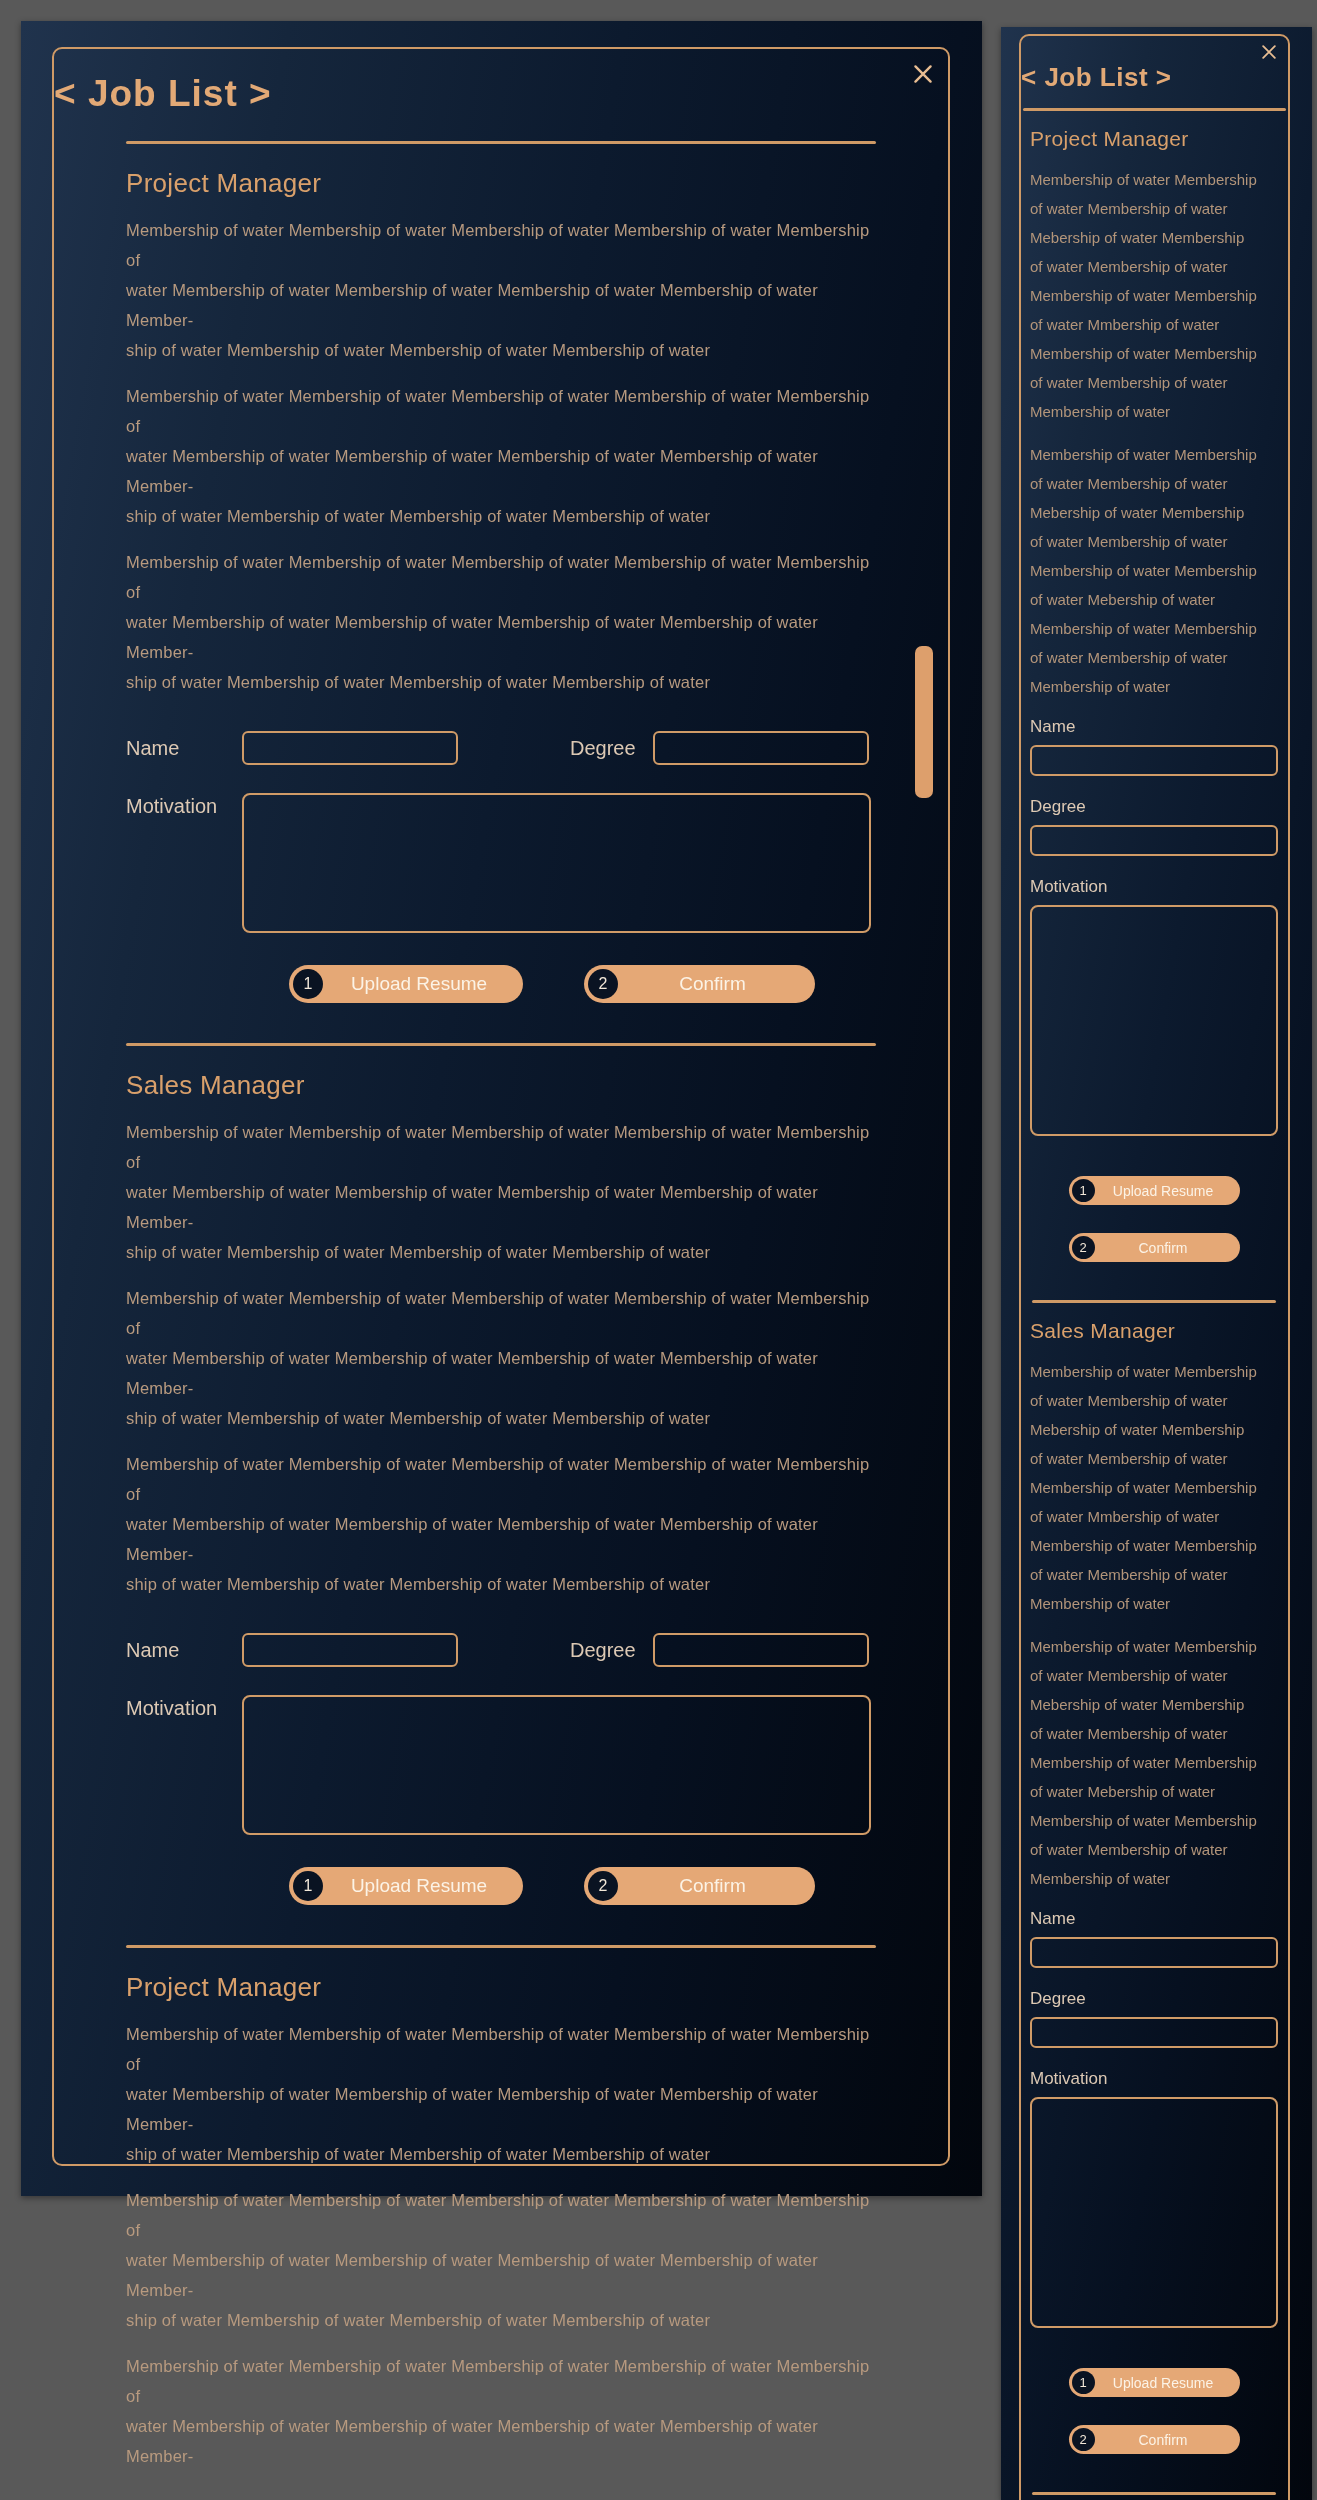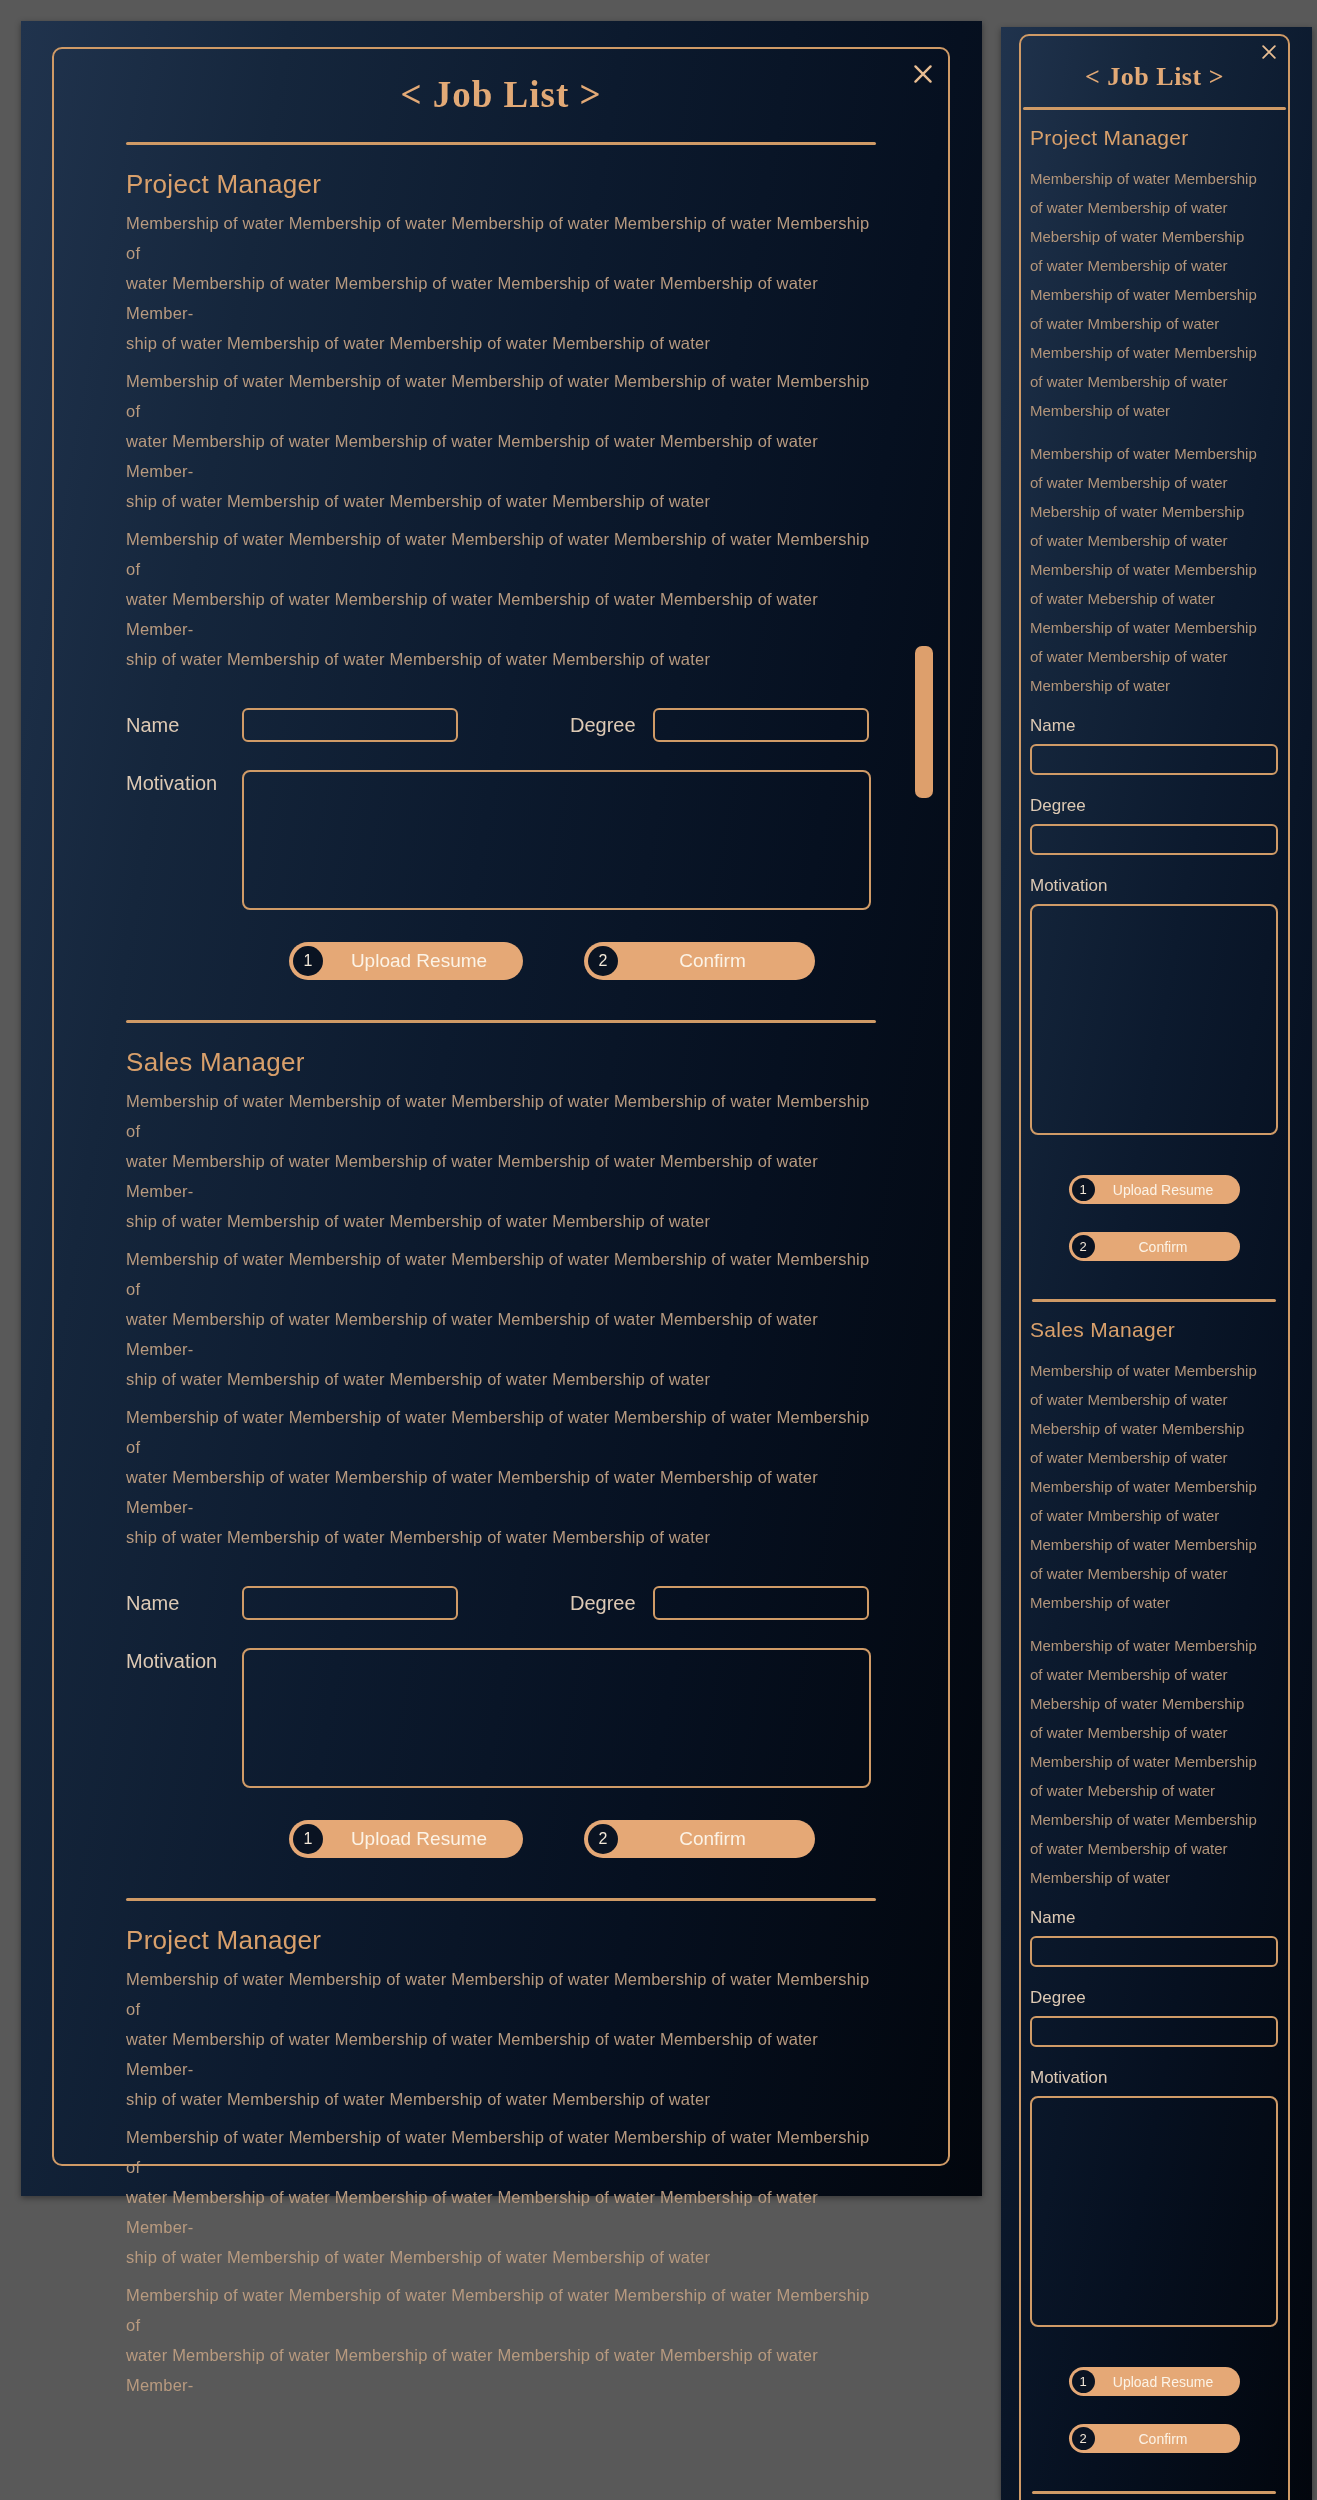--- a/index.html
+++ b/index.html
@@ -19,37 +19,37 @@
 
   .panel { position:absolute; border:2px solid #cf9a66; border-radius:10px; }
   .panel-left  { left:31px; top:26px; width:898px; height:2119px; }
   .panel-right { left:18px; top:7px;  width:271px; height:2520px; }
 
   .close-btn { position:absolute; background:none; border:none; cursor:pointer; line-height:0; }
   .close-l { top:12px; right:12px; }
   .close-r { top:6px;  right:9px;  }
   .close-btn svg { stroke:#e8bd92; stroke-width:2.2; stroke-linecap:round; fill:none; }
 
-  .page-title { text-align:center; color:#e2a976; font-weight:600;font-family:Liberation Serif, serif; }
+  .page-title { text-align:left; color:#e2a976; font-weight:600; }
   .title-l { margin-top:24px; font-size:37px; letter-spacing:1px; }
   .title-r { margin-top:26px; font-size:26px; letter-spacing:.5px; }
 
   .divider { height:3px; background:#cf9a66; border-radius:2px; }
   .title-div-l { margin:26px 72px 0; }
   .title-div-r { margin:15px 2px 0; }
 
   .content-l { padding:0 72px; }
   .content-r { padding:0 10px 0 9px; }
 
   .sec-title { font-weight:400; color:#d9a06b; letter-spacing:.3px; }
   .content-l .sec-title { margin-top:24px; font-size:26px; }
   .content-r .sec-title { margin-top:16px; font-size:21px; }
 
   .desc { }
-  .content-l .desc { margin-top:8px; }
+  .content-l .desc { margin-top:16px; }
   .content-r .desc { margin-top:14px; }
   .desc-line { color:#b89a7f; }
   .content-l .desc-line { font-size:16.5px; line-height:30px; letter-spacing:.2px; }
   .content-r .desc-line { font-size:15px;   line-height:29px; color:#b3957a; }
 
   .lbl { color:#ddc9b4; font-weight:400; }
   .content-l .lbl { font-size:20px; }
   .content-r .lbl { display:block; font-size:17px; }
   .content-r .lbl-first { margin-top:16px; }
   .content-r .lbl-next  { margin-top:21px; }

